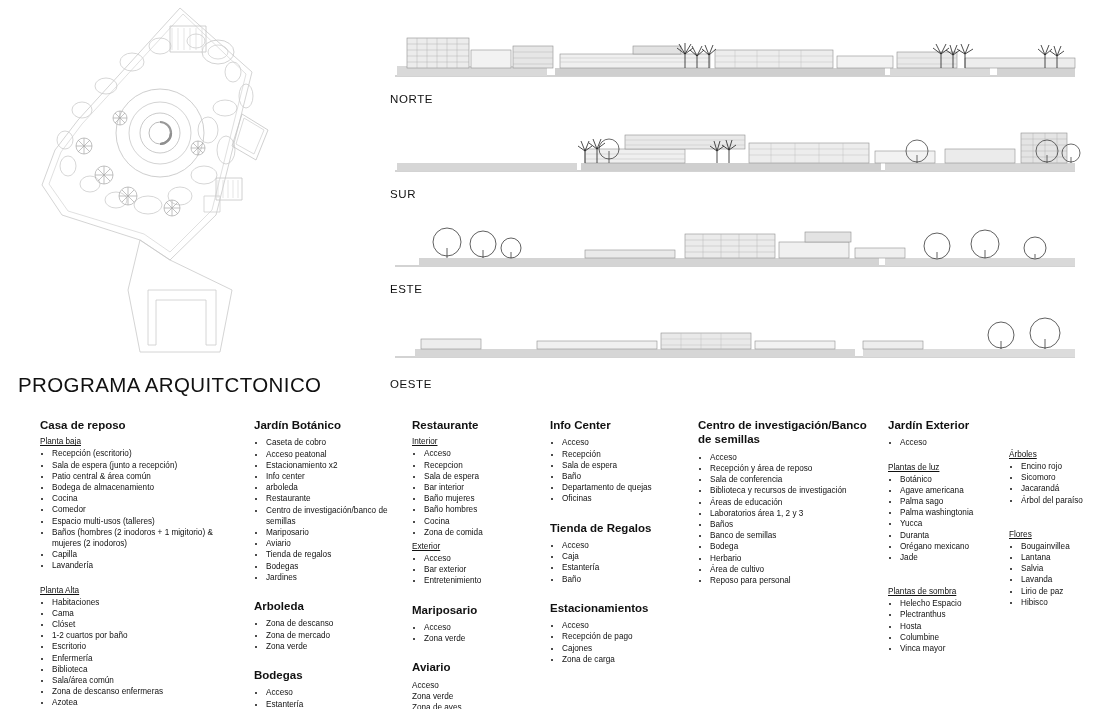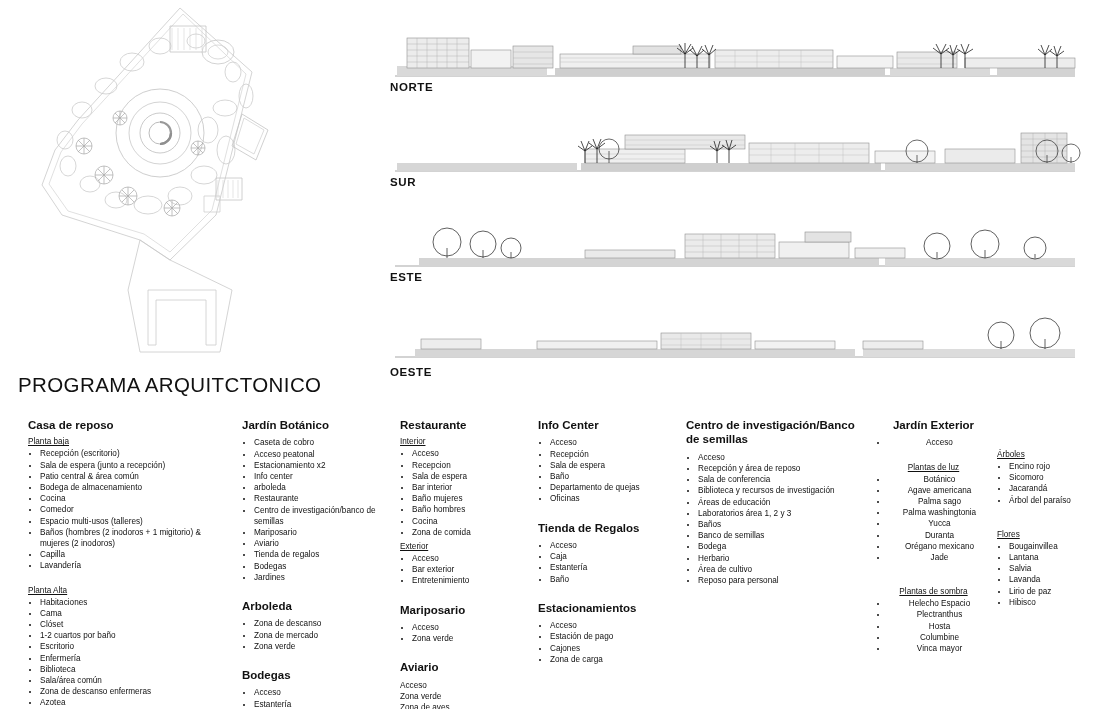--- a/index.html
+++ b/index.html
@@ -33,23 +33,23 @@
     width: 700px;
     height: 380px;
   }
   .elevation-block {
     position: relative;
     height: 95px;
   }
   .elevation-label {
     position: absolute;
     left: 5px;
-    bottom: 12px;
+    bottom: 0px;
     font-size: 11.5px;
-    font-weight: bold;
+    font-weight: normal;
     letter-spacing: 0.6px;
     color: #111;
     margin-top: 32px;
   }
   .elevation-art {
     position: absolute;
     left: 0;
     top: 0;
     width: 700px;
     height: 78px;
@@ -62,21 +62,21 @@
     top: 373px;
     font-size: 20.5px;
     font-weight: 400;
     letter-spacing: 0.4px;
     color: #111;
   }
 
   
   #program {
     position: absolute;
-    left: 0px;
+    left: 12px;
     top: 418px;
     width: 880px;
     height: 291px;
   }
   .col {
     position: absolute;
     top: 0;
   }
   .col-head {
     font-size: 11.5px;
@@ -466,21 +466,21 @@
     <div class="col-head spaced">Tienda de Regalos</div>
     <ul class="items">
       <li>Acceso</li>
       <li>Caja</li>
       <li>Estantería</li>
       <li>Baño</li>
     </ul>
     <div class="col-head spaced">Estacionamientos</div>
     <ul class="items">
       <li>Acceso</li>
-      <li>Estación de pago</li>
+      <li>Recepción de pago</li>
       <li>Cajones</li>
       <li>Zona de carga</li>
     </ul>
   </div>
 
   <div class="col" style="left:686px; width:180px;">
     <div class="col-head">Centro de investigación/Banco de semillas</div>
     <ul class="items">
       <li>Acceso</li>
       <li>Recepción y área de reposo</li>
@@ -490,21 +490,21 @@
       <li>Laboratorios área 1, 2 y 3</li>
       <li>Baños</li>
       <li>Banco de semillas</li>
       <li>Bodega</li>
       <li>Herbario</li>
       <li>Área de cultivo</li>
       <li>Reposo para personal</li>
     </ul>
   </div>
 
-  <div class="col" style="left:876px; width:115px;text-align:center;">
+  <div class="col" style="left:876px; width:115px;">
     <div class="col-head">Jardín Exterior</div>
     <ul class="items">
       <li>Acceso</li>
     </ul>
     <div class="sub-head" style="margin-top:14px;">Plantas de luz</div>
     <ul class="items">
       <li>Botánico</li>
       <li>Agave americana</li>
       <li>Palma sago</li>
       <li>Palma washingtonia</li>

